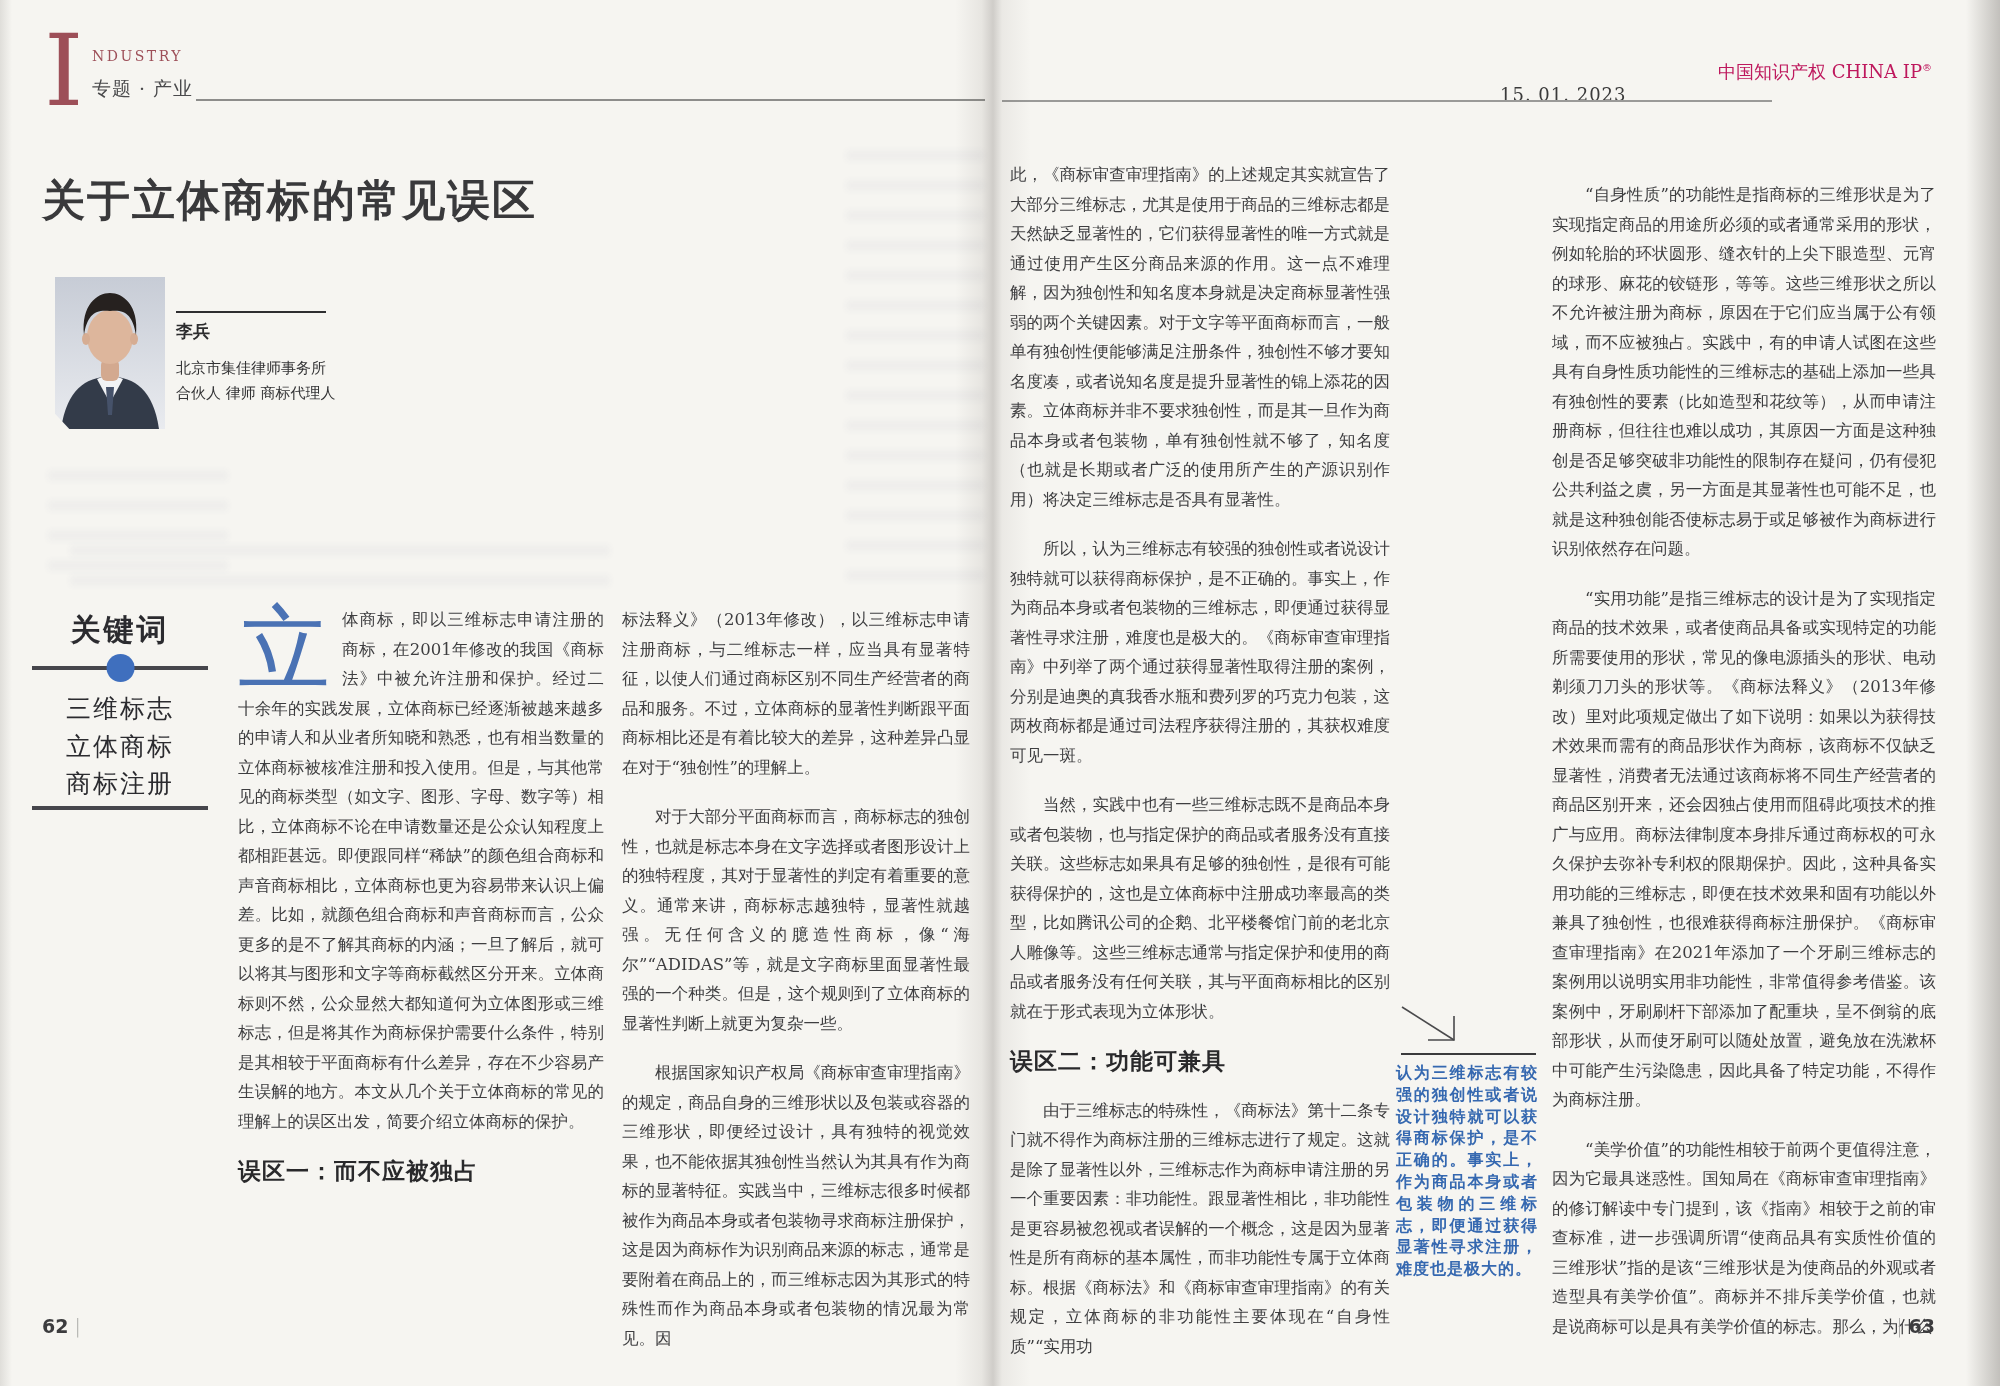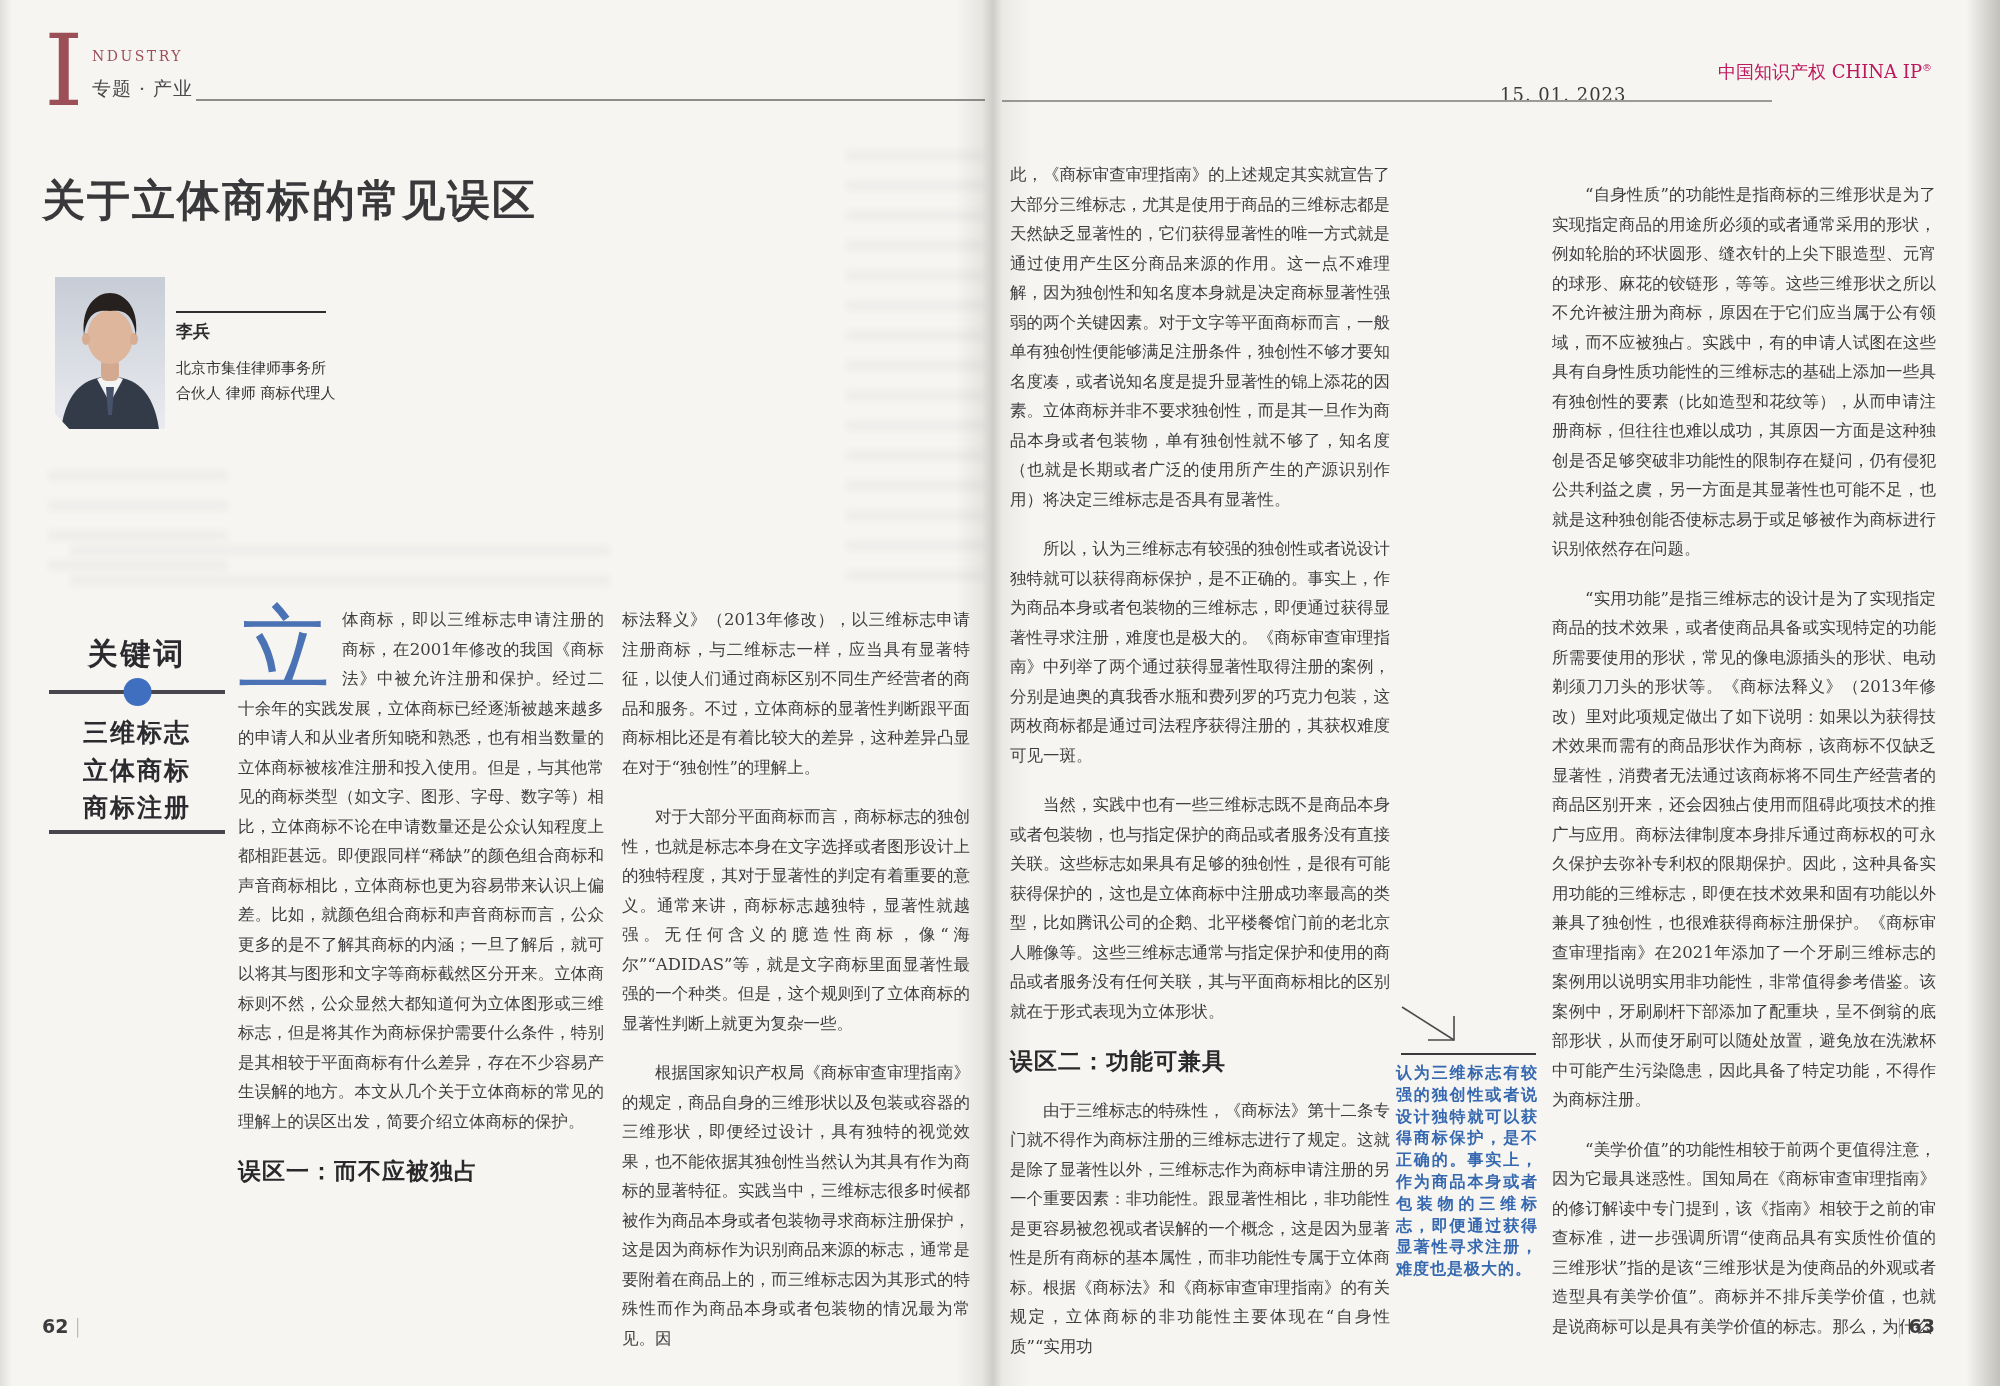--- a/index.html
+++ b/index.html
@@ -39,33 +39,33 @@
   .author-name{
     left:176px;top:320px;font-size:17px;font-weight:bold;color:#2c2c2e;
     font-family:"DejaVu Sans","Liberation Sans",sans-serif;
   }
   .author-aff{
     left:176px;top:356px;font-size:15px;line-height:25px;color:#333335;
     font-family:"DejaVu Sans","Liberation Sans",sans-serif;
   }
 
   
-  .keywords-panel{left:42px;top:610px;width:190px;height:210px;margin-top:24px;}
+  .keywords-panel{left:25px;top:610px;width:190px;height:210px;}
   .keywords-label{
     position:absolute;left:0;top:0;width:100%;text-align:center;
     font-size:30px;font-weight:bold;letter-spacing:3px;color:#2b2b2f;
   }
   .keywords-rule-top{position:absolute;left:7px;top:56px;width:176px;height:4px;background:#46464c;}
   .keywords-dot{
     position:absolute;left:50%;top:44px;width:28px;height:28px;border-radius:50%;
     background:#3f6fbe;transform:translateX(-48%);
   }
   .keyword-list{position:absolute;left:0;top:80px;width:100%;text-align:center;}
   .keyword-item{
-    font-size:25px;font-weight:bold;letter-spacing:2px;line-height:37.5px;color:#2b2b2f;
+    font-size:25px;font-weight:normal;letter-spacing:2px;line-height:37.5px;color:#2b2b2f;
   }
   .keywords-rule-bottom{position:absolute;left:7px;top:196px;width:176px;height:4px;background:#46464c;}
 
   
   .body-col{
     font-size:16.5px;line-height:29.5px;text-align:justify;color:#3e3e40;
   }
   .body-col p{margin:0;}
   .body-col p.indent{text-indent:2em;margin-top:20px;}
   .col1{left:238px;top:605px;width:366px;}

